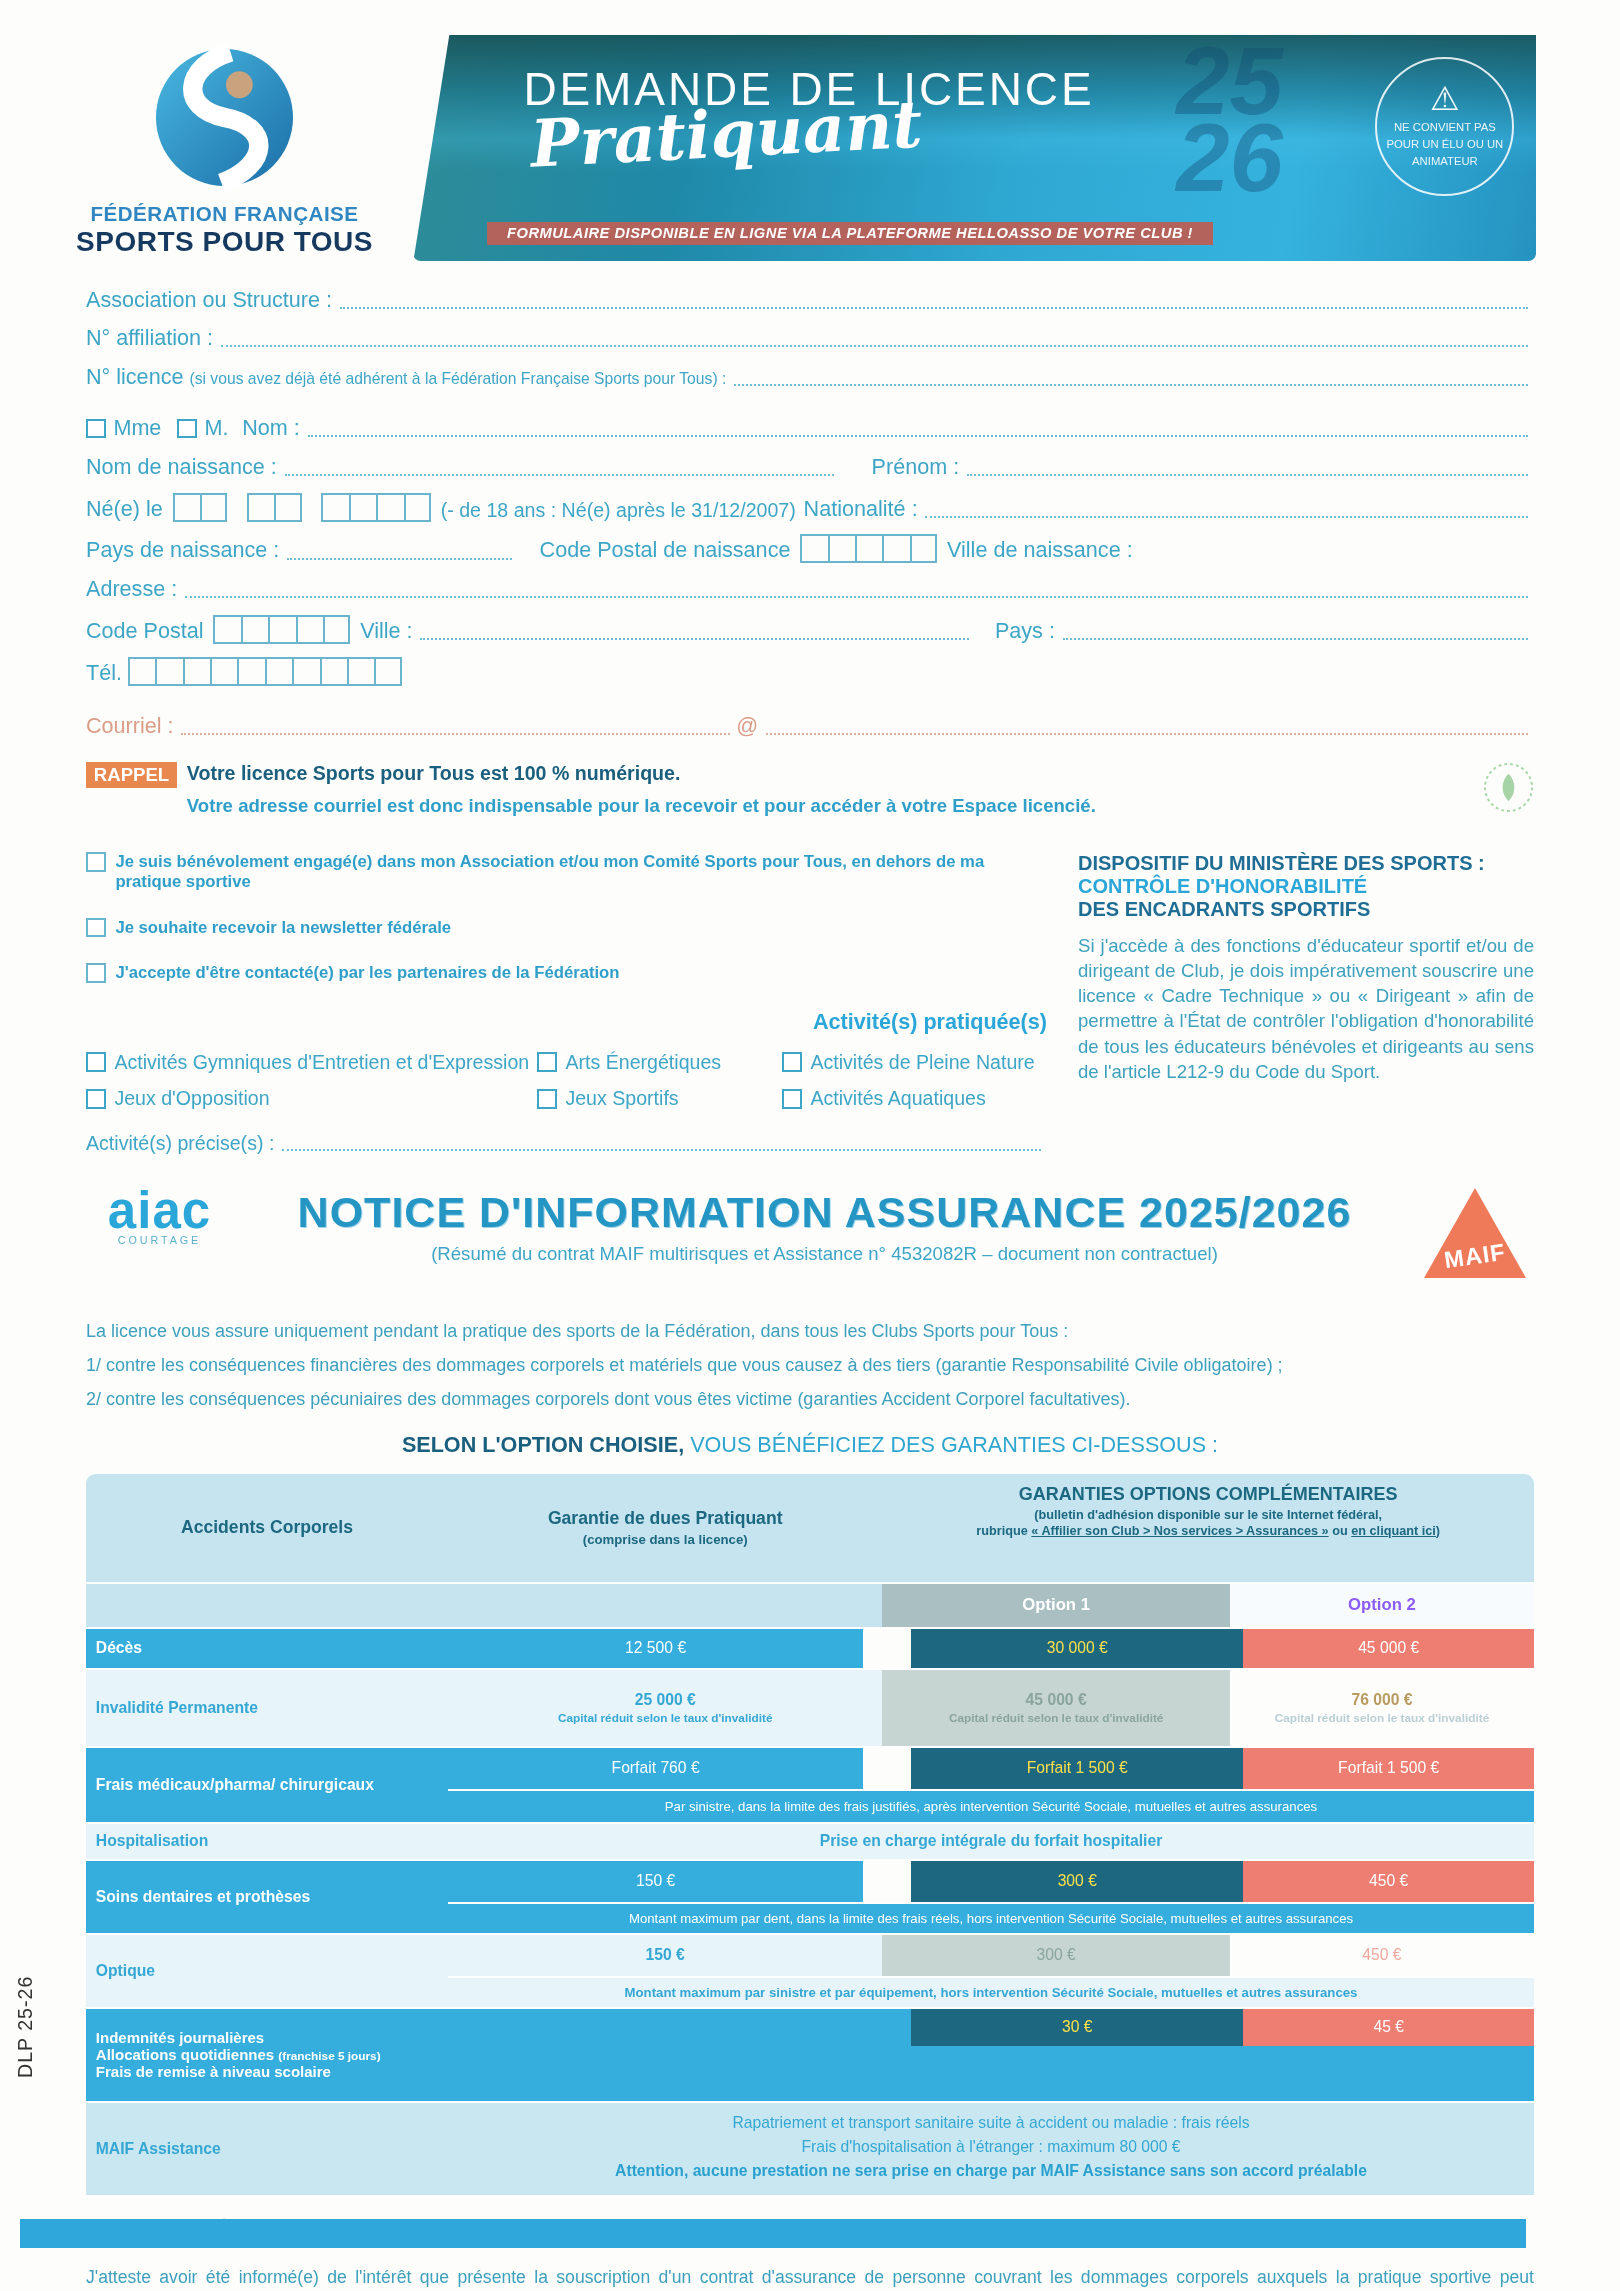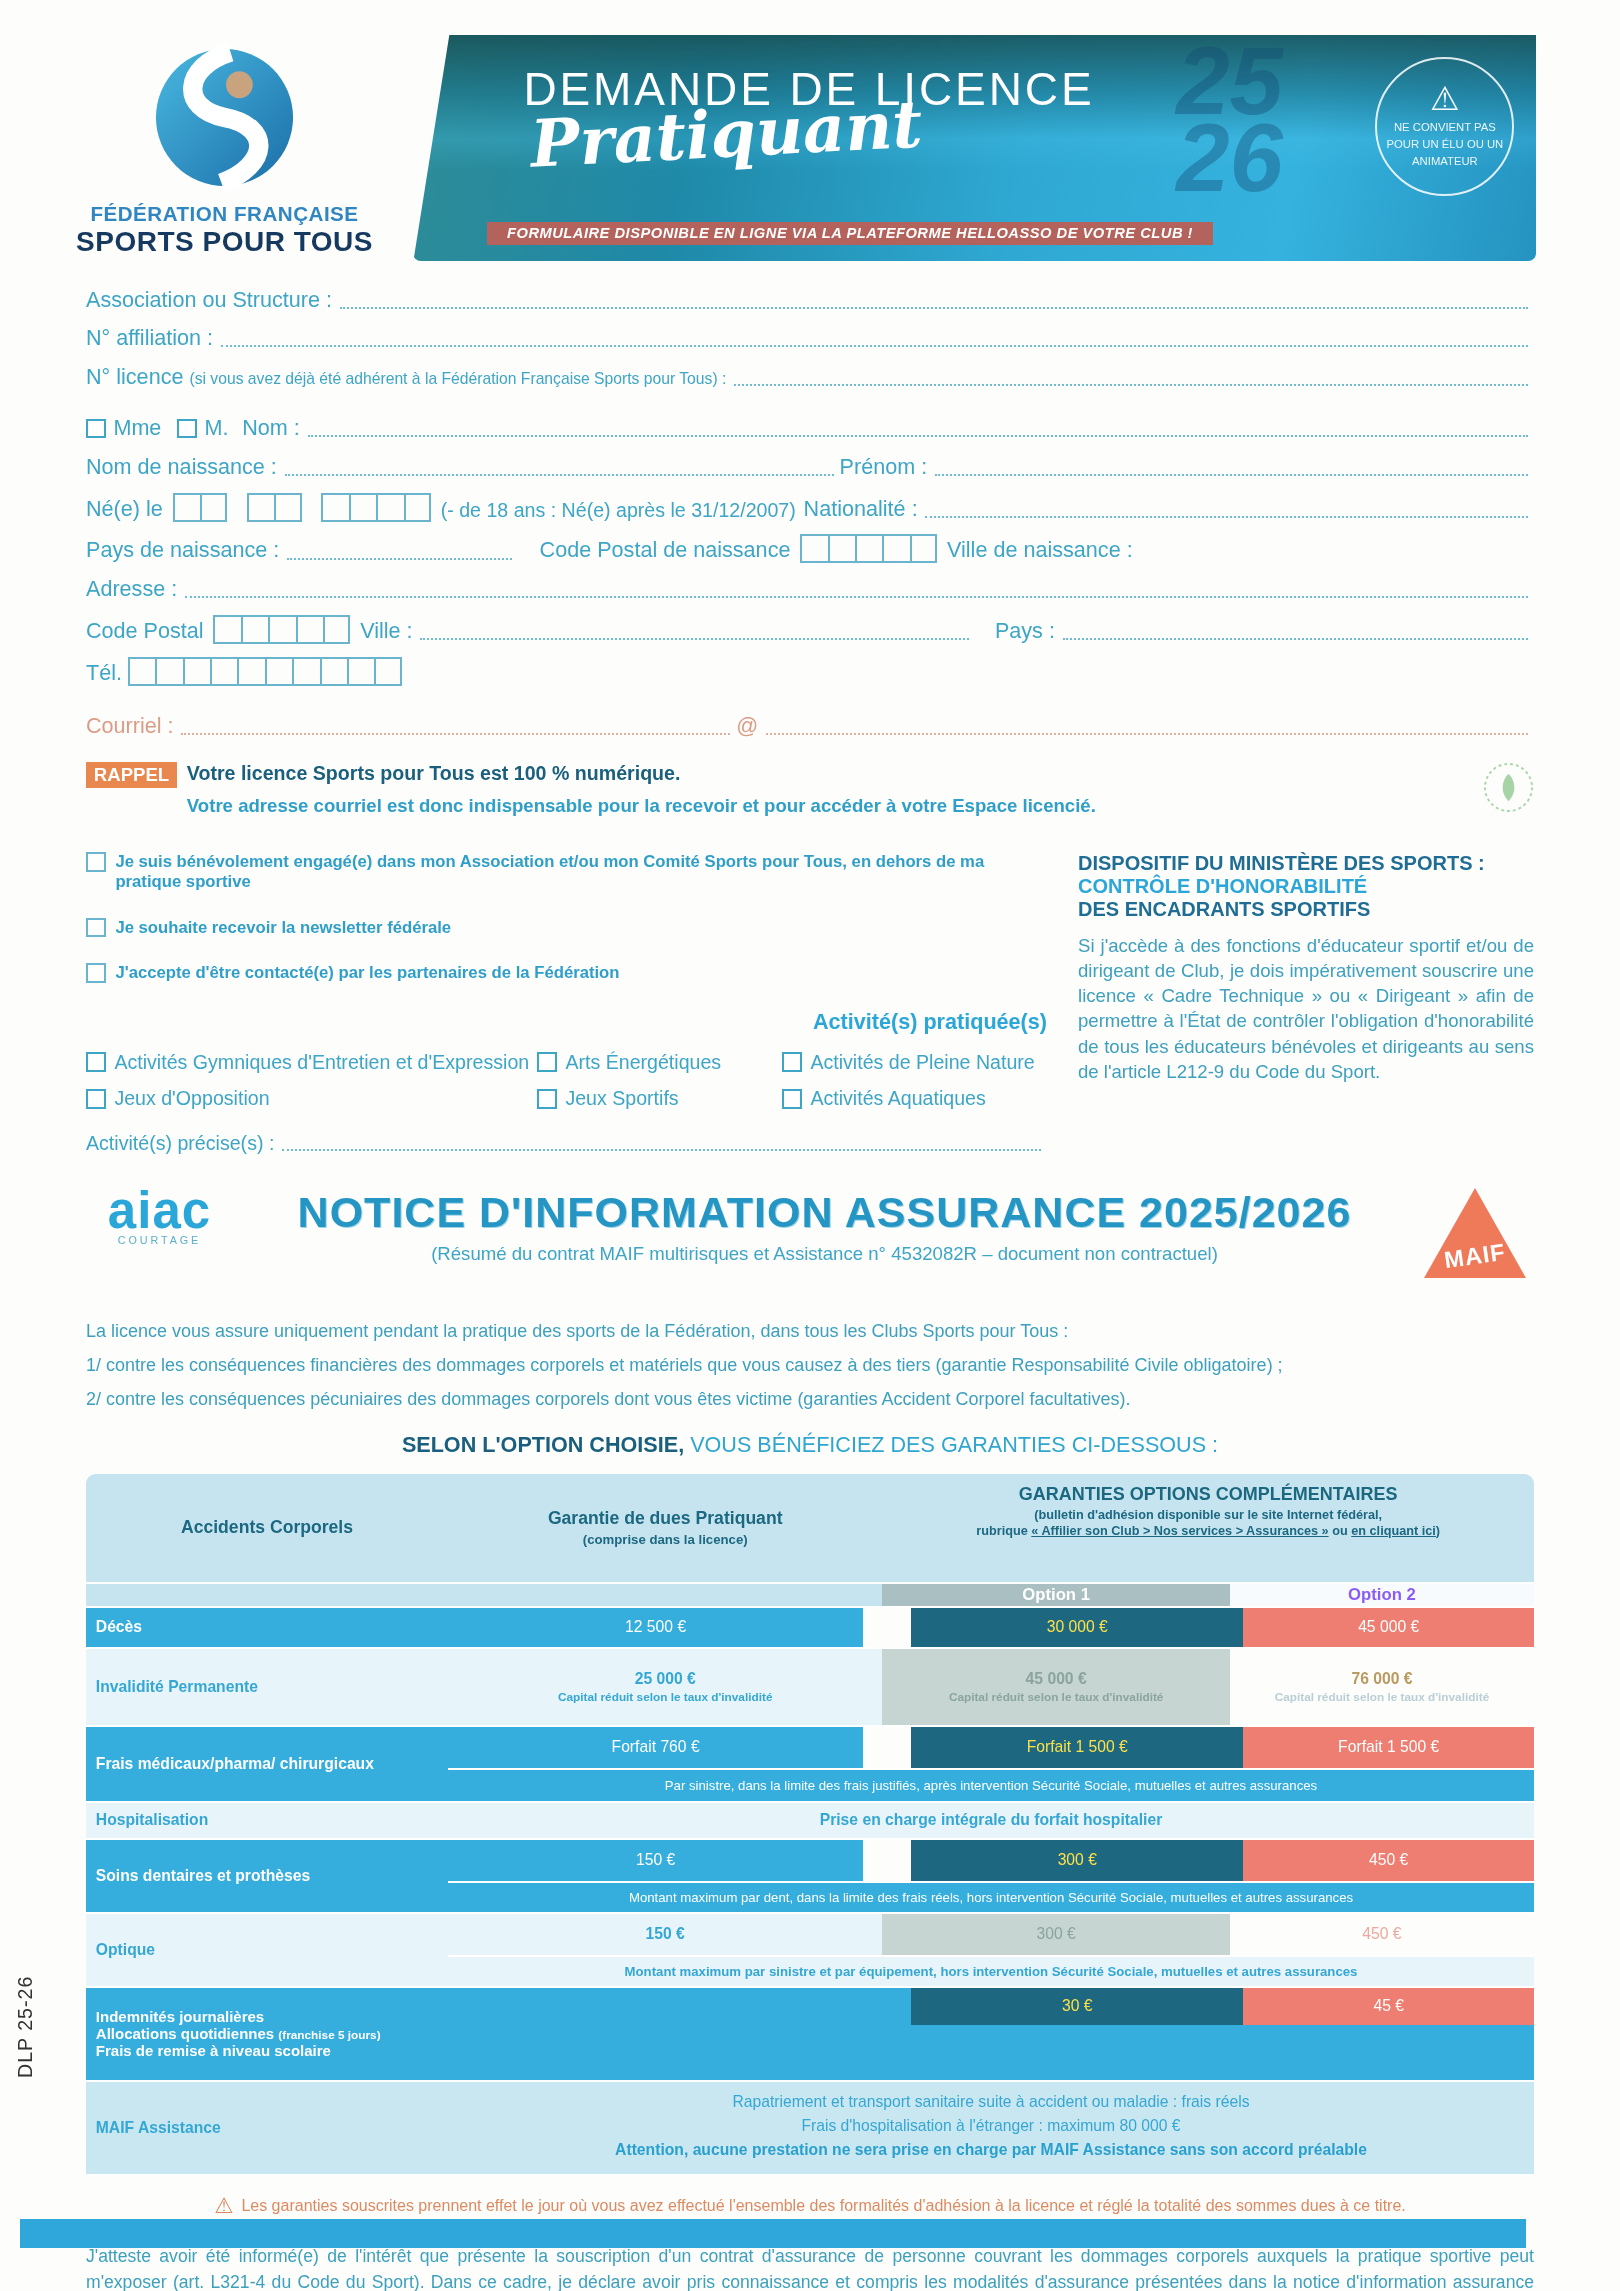--- a/index.html
+++ b/index.html
@@ -94,21 +94,21 @@
   .c1 { width:25%; flex-shrink:0; }
   .cwrap { flex:1; display:flex; flex-direction:column; }
   .vrow { display:flex; flex:1; }
   .vb { width:40%; } .v1 { width:32%; } .v2 { width:28%; }
   .thead { background:#c5e4ef; }
   .thead .c1 { display:flex; align-items:center; justify-content:center; color:#1c6880; font-weight:bold; font-size:17.6px; }
   .h2cell { width:30%; display:flex; flex-direction:column; align-items:center; justify-content:center; color:#1c6880; }
   .h2t { font-weight:bold; font-size:17.6px; } .h2s { font-size:13.2px; font-weight:bold; margin-top:2.9px; }
   .h3cell { width:45%; text-align:center; color:#1c6880; padding:9.8px 5.9px; }
   .h3t { font-weight:bold; font-size:18px; } .h3s { font-size:12.7px; font-weight:bold; margin-top:2.9px; }
-  .optrow { background:#c5e4ef; height:24px; }
+  .optrow { background:#c5e4ef; height:45px; }
   .opt1cell { background:#a9bfc2; color:#fff; font-weight:bold; display:flex; align-items:center; justify-content:center; font-size:16.7px; }
   .opt2cell { background:#f7fbfd; color:#8b5cf6; font-weight:bold; display:flex; align-items:center; justify-content:center; font-size:16.7px; }
   .lab { display:flex; align-items:center; padding:5.9px 9.8px; font-weight:bold; }
   .val { display:flex; align-items:center; justify-content:center; text-align:center; }
   .bg-cyan { background:#35aede; color:#fff; }
   .bg-dark { background:#1d6880; color:#fde047;margin-left:48px; }
   .bg-salmon { background:#ef7e72; color:#fff; }
   .bg-faint { background:#e7f4fa; color:#35a7d4; }
   .bg-faint-d { background:#c6d5d1; color:#8aa49e; }
   .bg-faint-w { background:#fdfdfc; }
@@ -192,21 +192,21 @@
         <span class="lbl">Mme</span>
         <span class="cb" style="margin-left:15.7px"></span>
         <span class="lbl">M.</span>
         <span class="lbl" style="margin-left:13.7px">Nom :</span>
         <span class="dots"></span>
       </div>
 
       <div class="frow">
         <span class="lbl">Nom de naissance :</span>
         <span class="dots fixed" style="width:549px"></span>
-        <span class="lbl" style="margin-left:0">Prénom :</span>
+        <span class="lbl" style="margin-left:32px">Prénom :</span>
         <span class="dots"></span>
       </div>
 
       <div class="frow">
         <span class="lbl">Né(e) le</span>
         <span class="cells">
             <i></i>
             <i></i>
           </span>
         <span class="cells">

